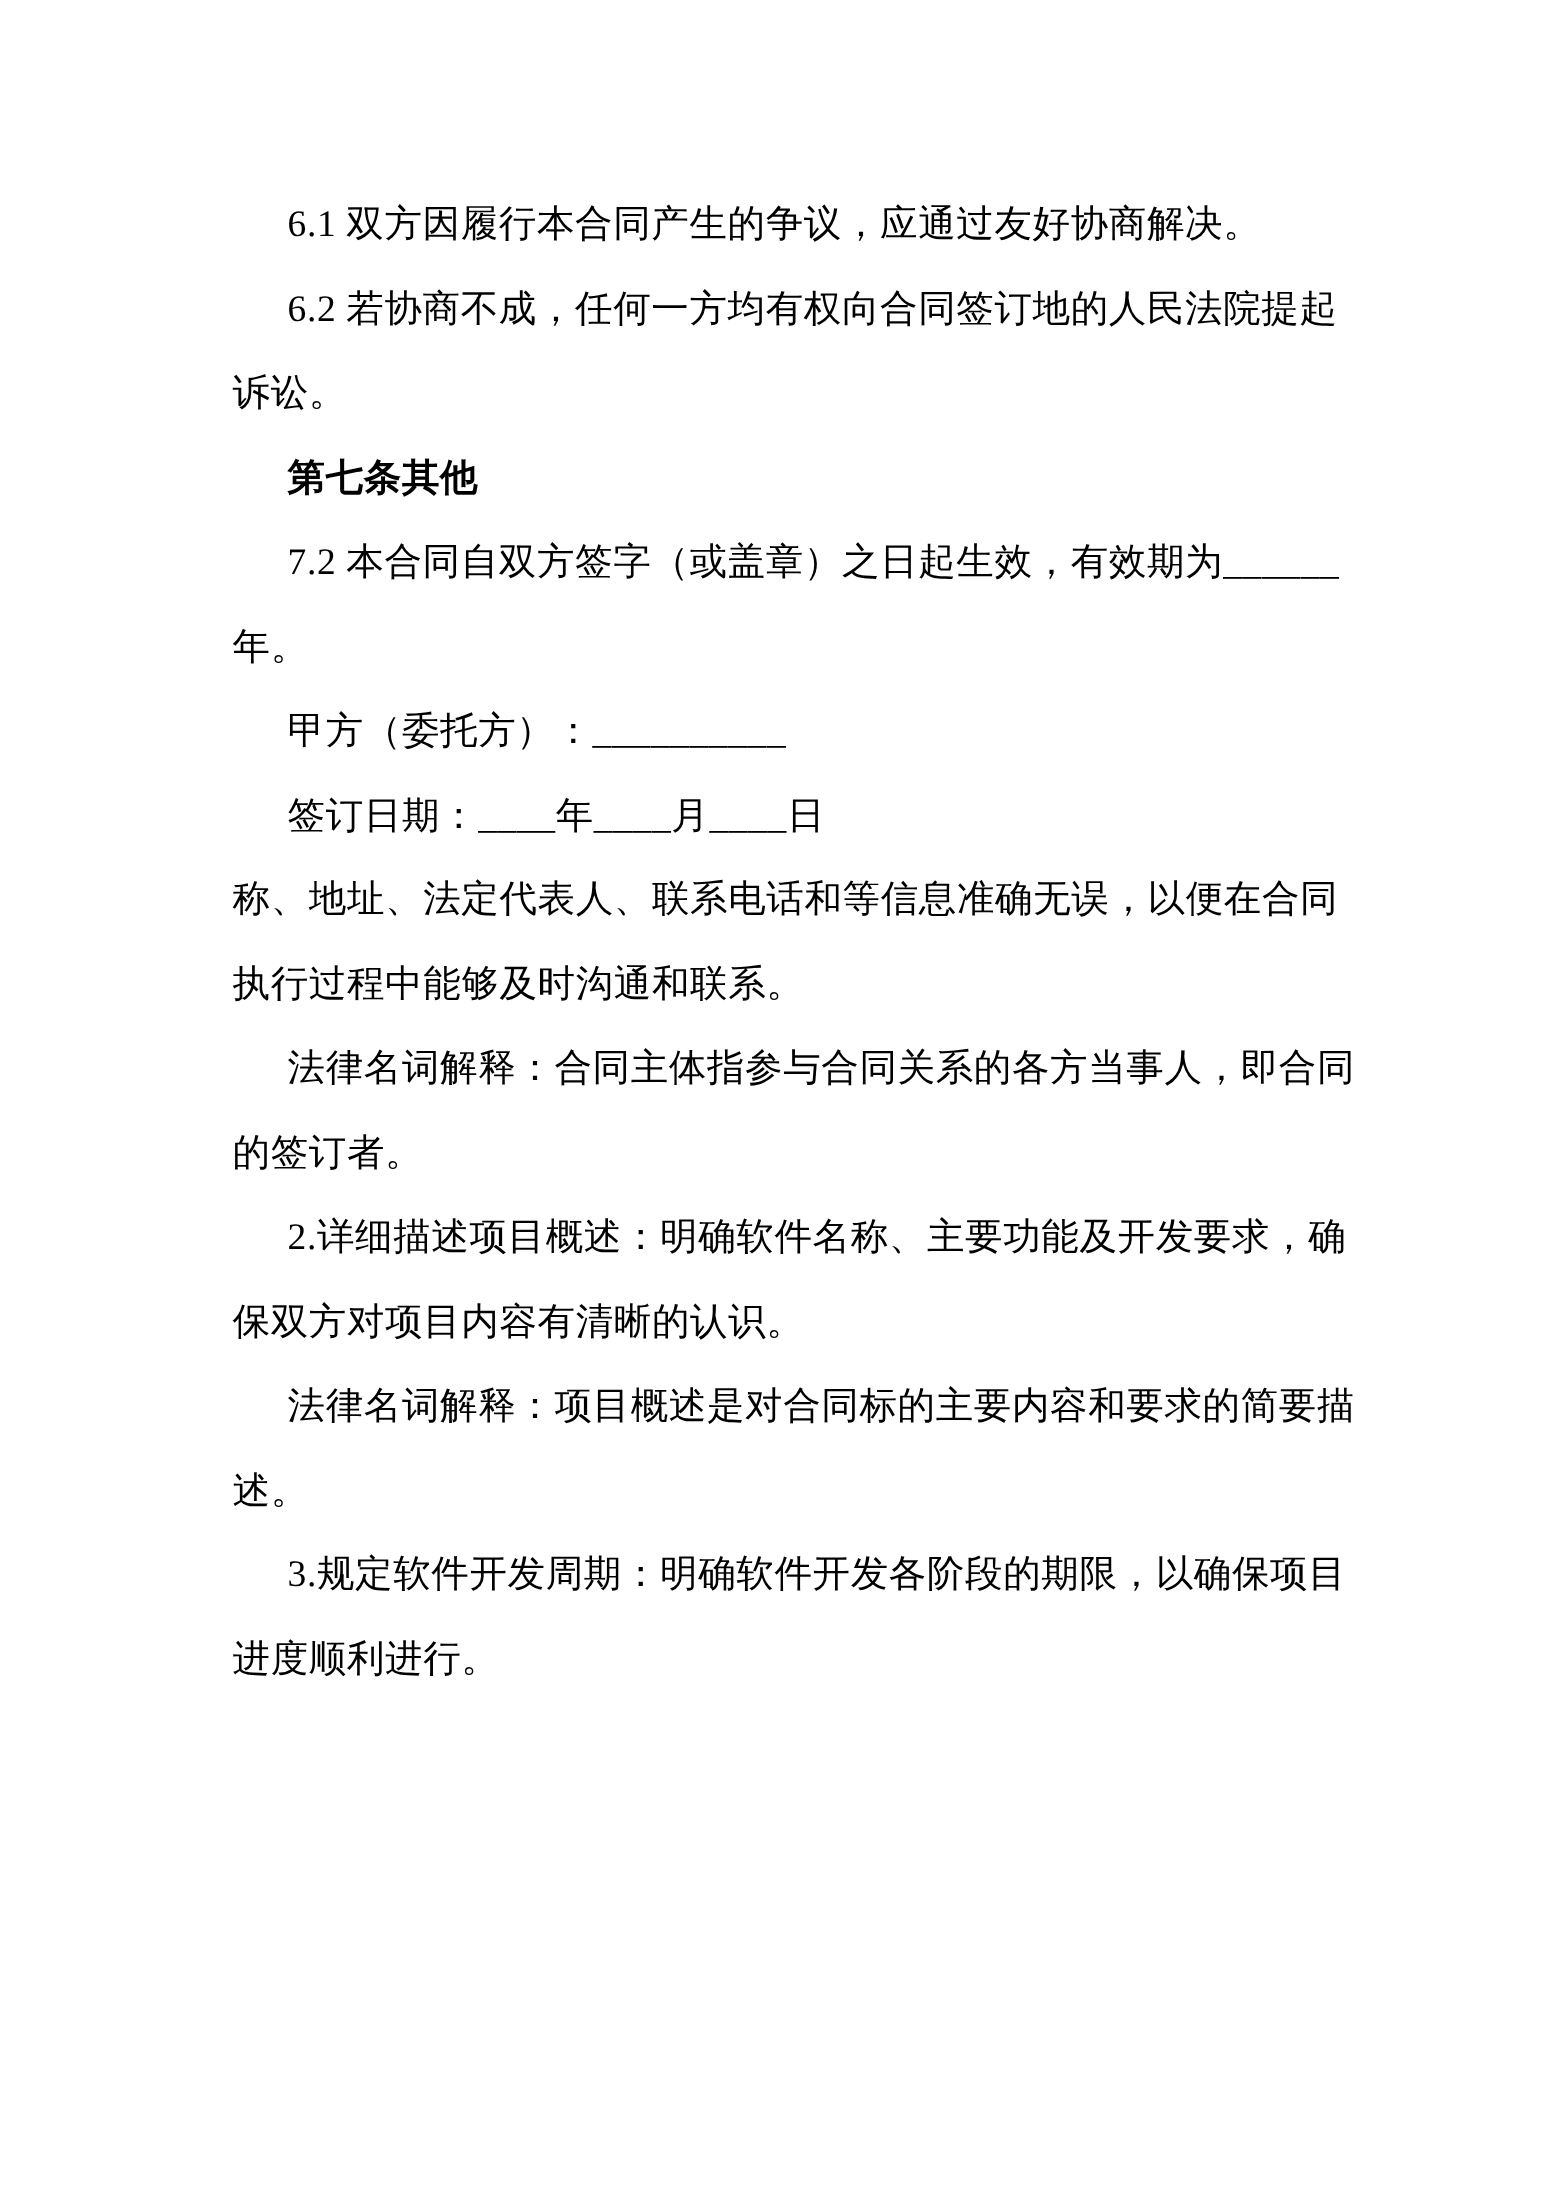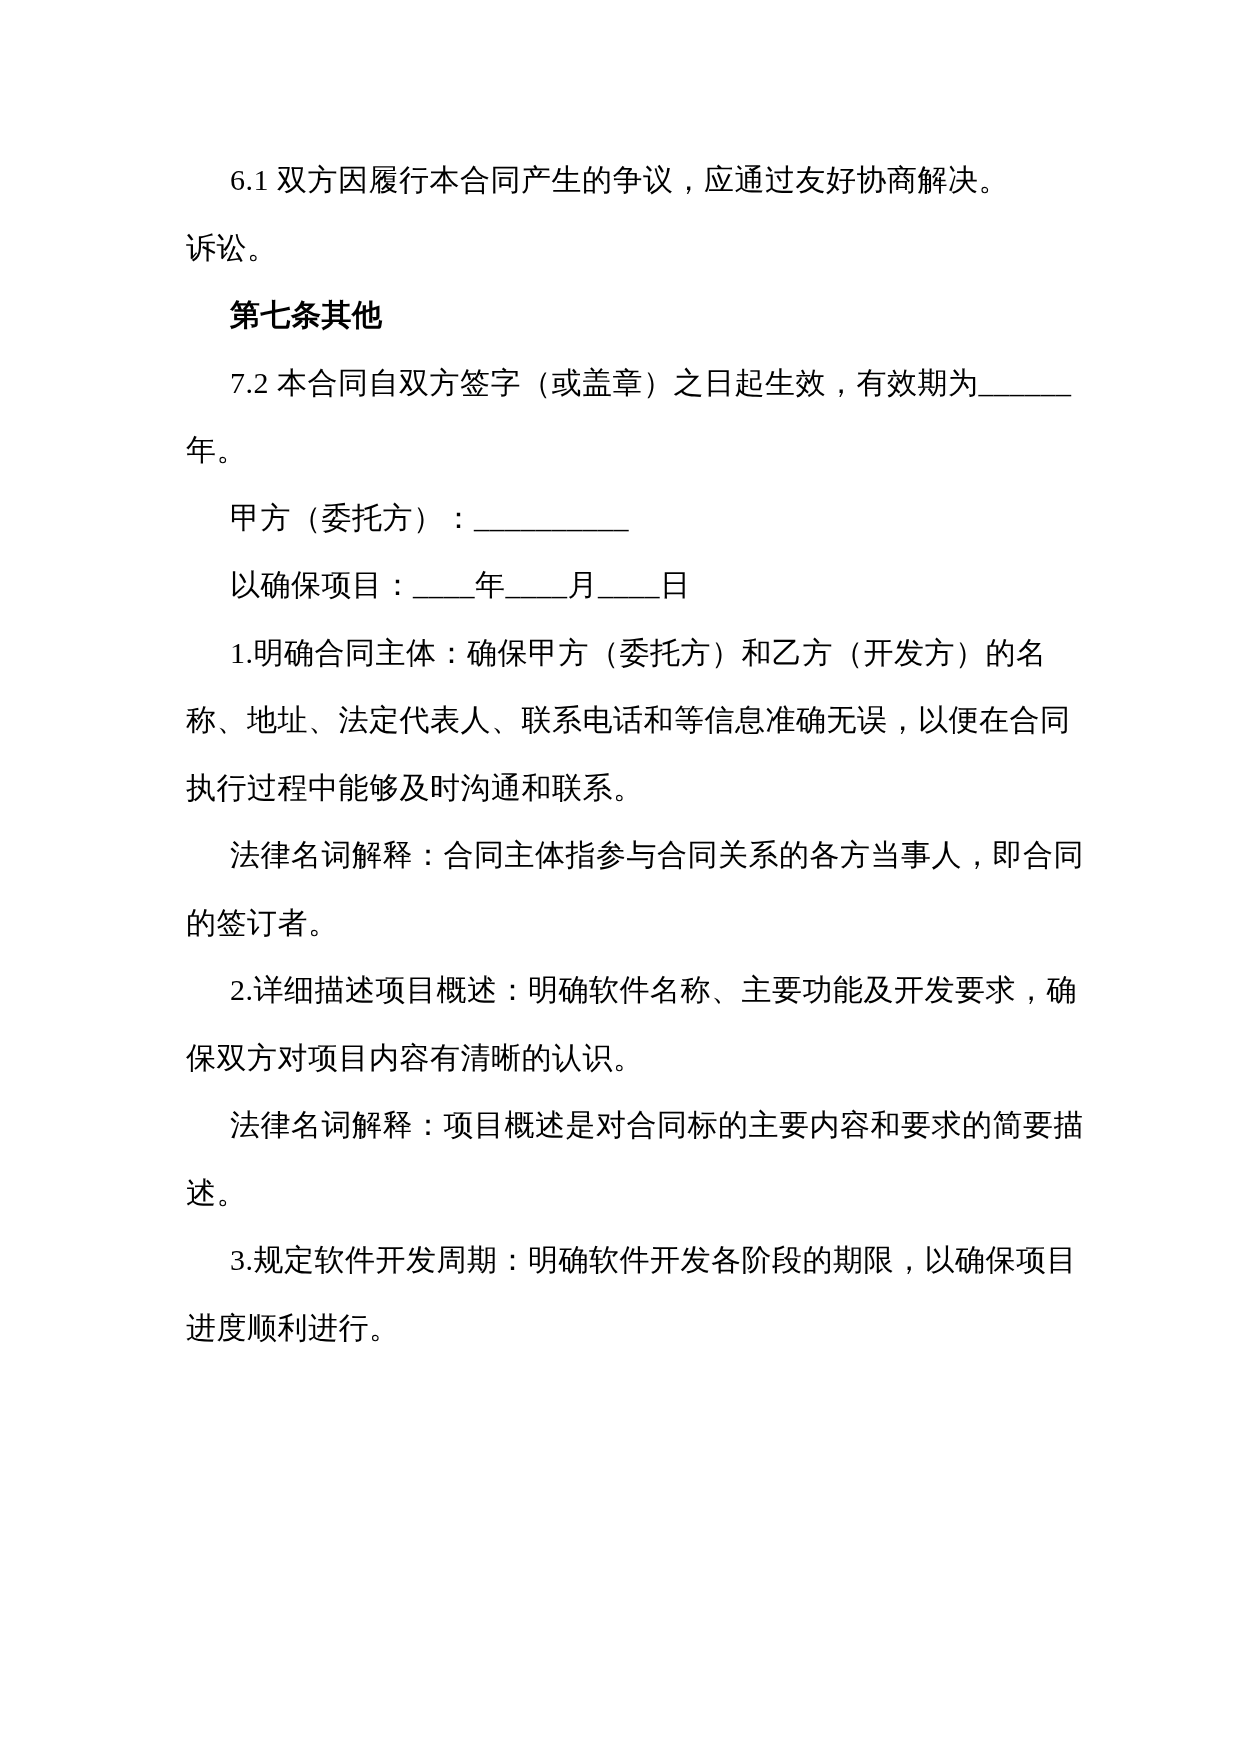--- a/index.html
+++ b/index.html
@@ -38,27 +38,27 @@
     padding-left: 44px;
     font-weight: bold;
   }
 </style>
 </head>
 <body>
 
 <div class="page">
   <div class="content">
       <p class="line indent">6.1 双方因履行本合同产生的争议，应通过友好协商解决。</p>
+      <p class="line indent">6.2 若协商不成，任何一方均有权向合同签订地的人民法院提起</p>
       <p class="line flush">诉讼。</p>
       <p class="line heading">第七条其他</p>
       <p class="line indent">7.2 本合同自双方签字（或盖章）之日起生效，有效期为______</p>
       <p class="line flush">年。</p>
       <p class="line indent">甲方（委托方）：__________</p>
-      <p class="line indent">以确保项目：____年____月____日</p>
-      <p class="line indent">1.明确合同主体：确保甲方（委托方）和乙方（开发方）的名</p>
+      <p class="line indent">签订日期：____年____月____日</p>
       <p class="line flush">称、地址、法定代表人、联系电话和等信息准确无误，以便在合同</p>
       <p class="line flush">执行过程中能够及时沟通和联系。</p>
       <p class="line indent">法律名词解释：合同主体指参与合同关系的各方当事人，即合同</p>
       <p class="line flush">的签订者。</p>
       <p class="line indent">2.详细描述项目概述：明确软件名称、主要功能及开发要求，确</p>
       <p class="line flush">保双方对项目内容有清晰的认识。</p>
       <p class="line indent">法律名词解释：项目概述是对合同标的主要内容和要求的简要描</p>
       <p class="line flush">述。</p>
       <p class="line indent">3.规定软件开发周期：明确软件开发各阶段的期限，以确保项目</p>
       <p class="line flush">进度顺利进行。</p>

